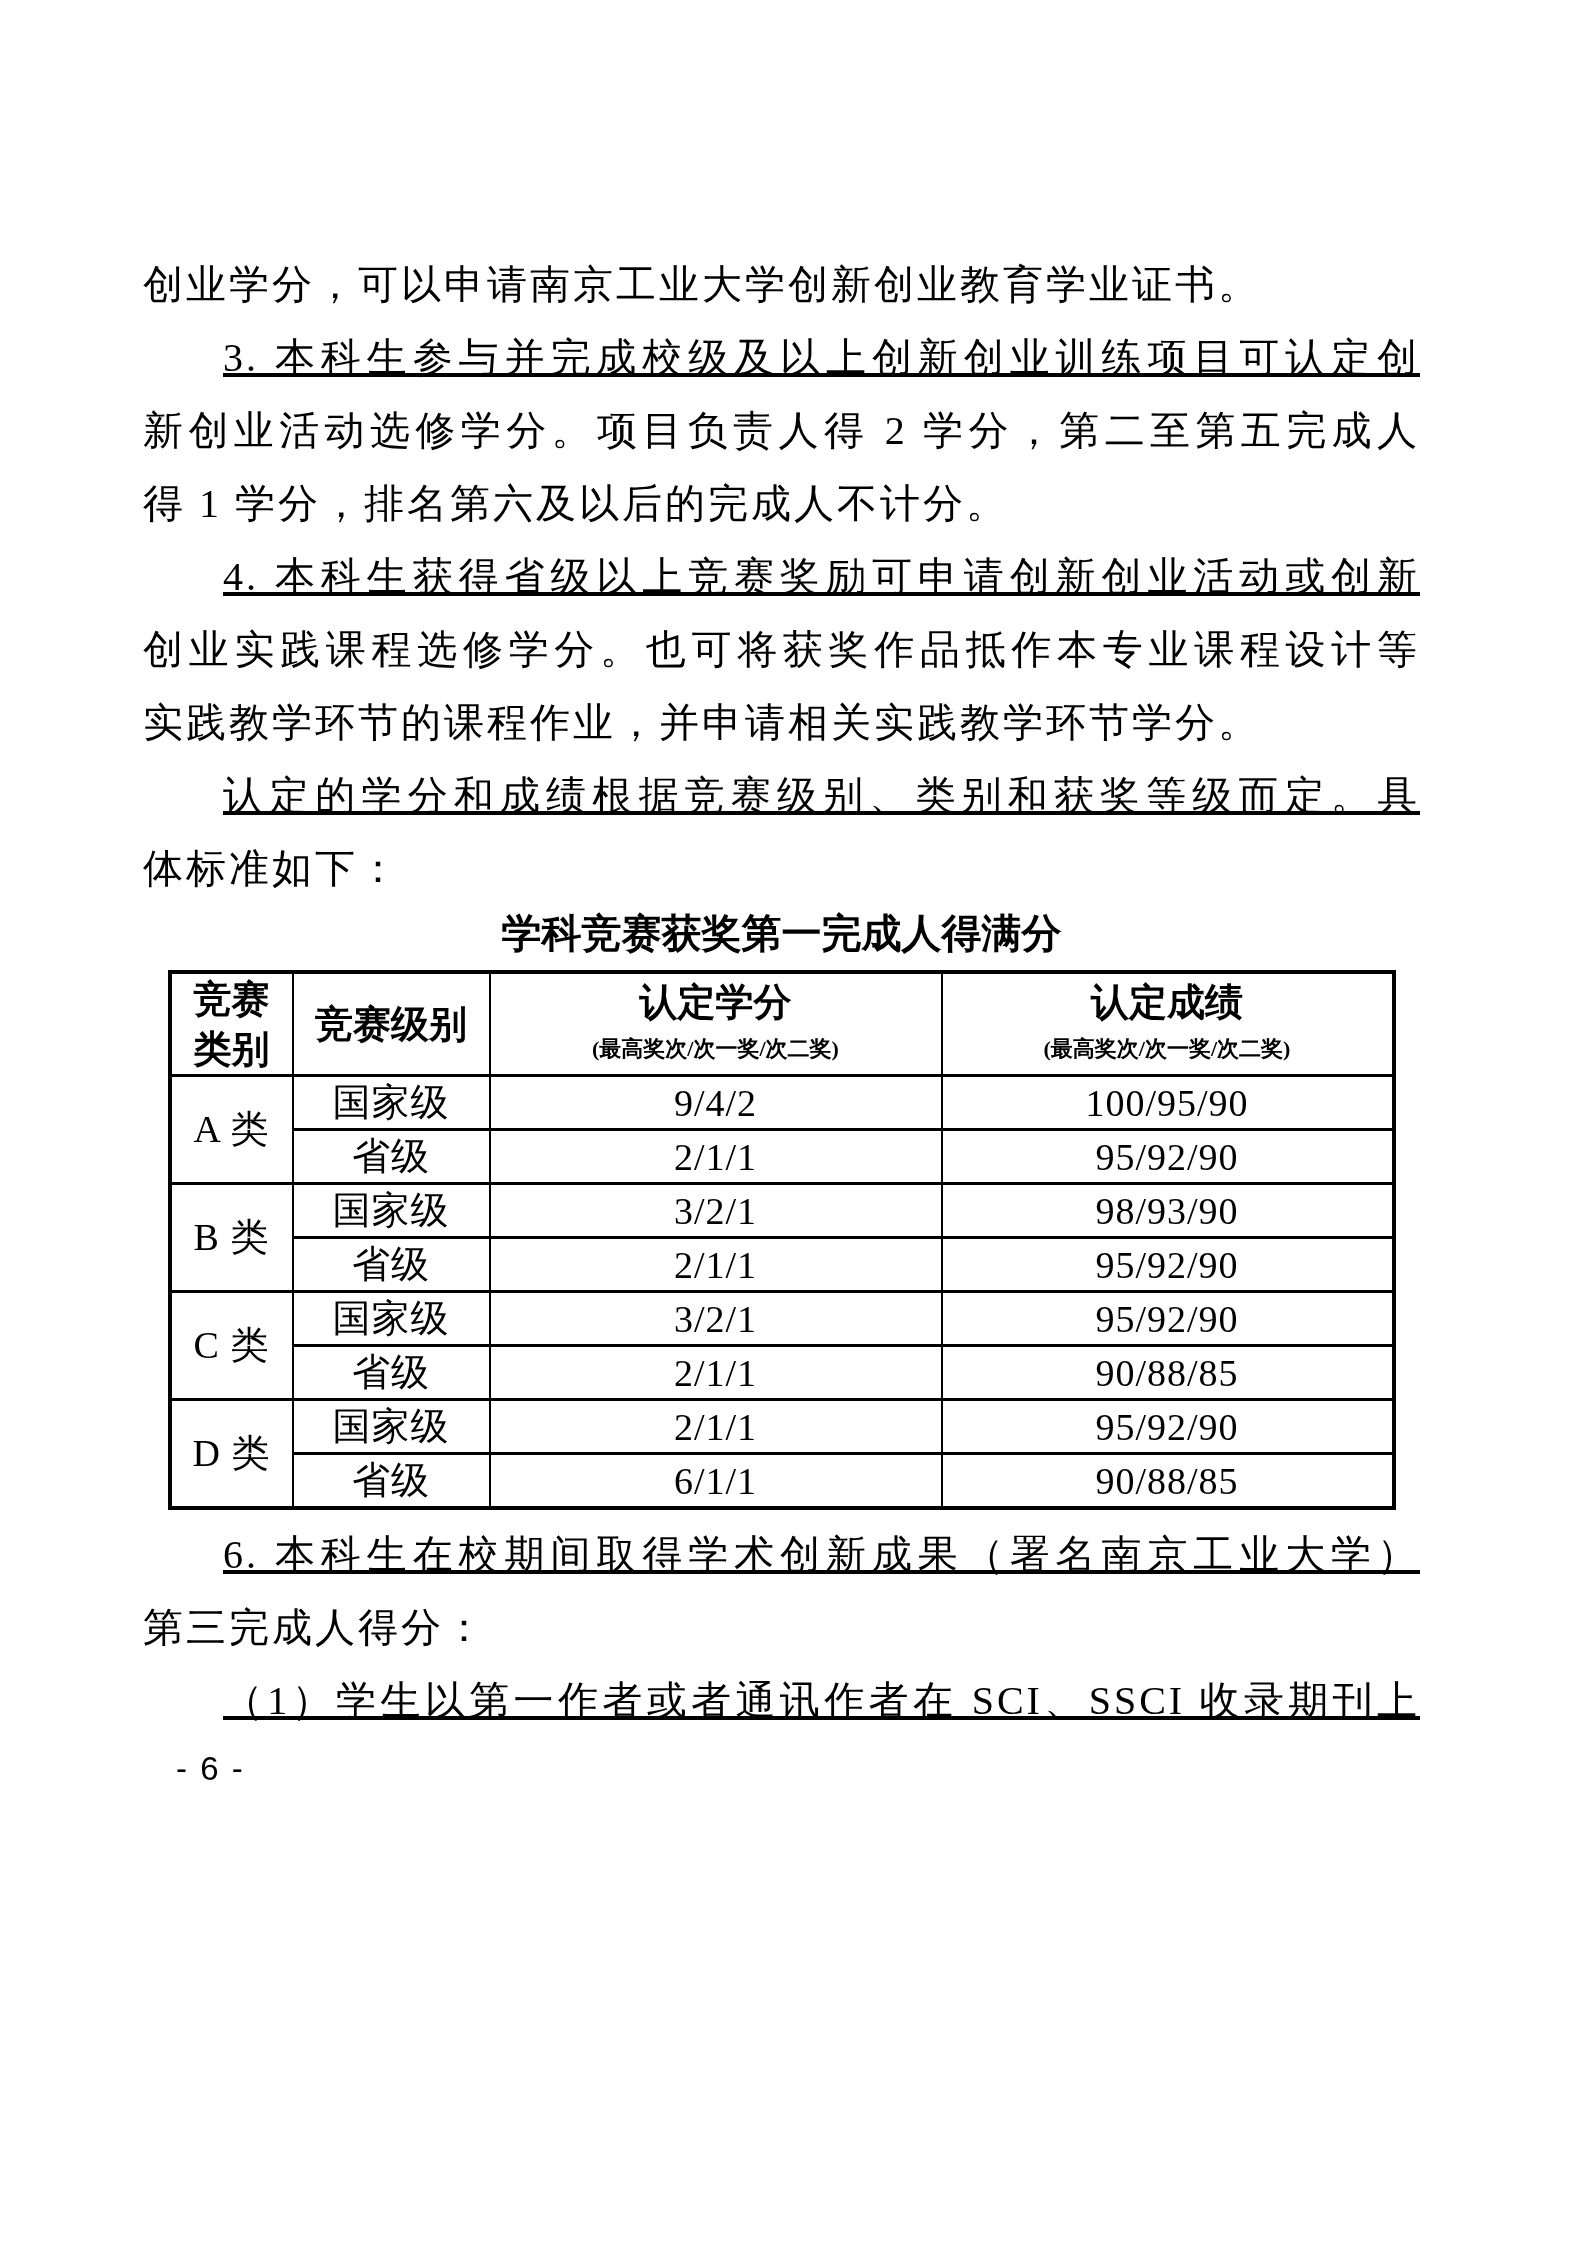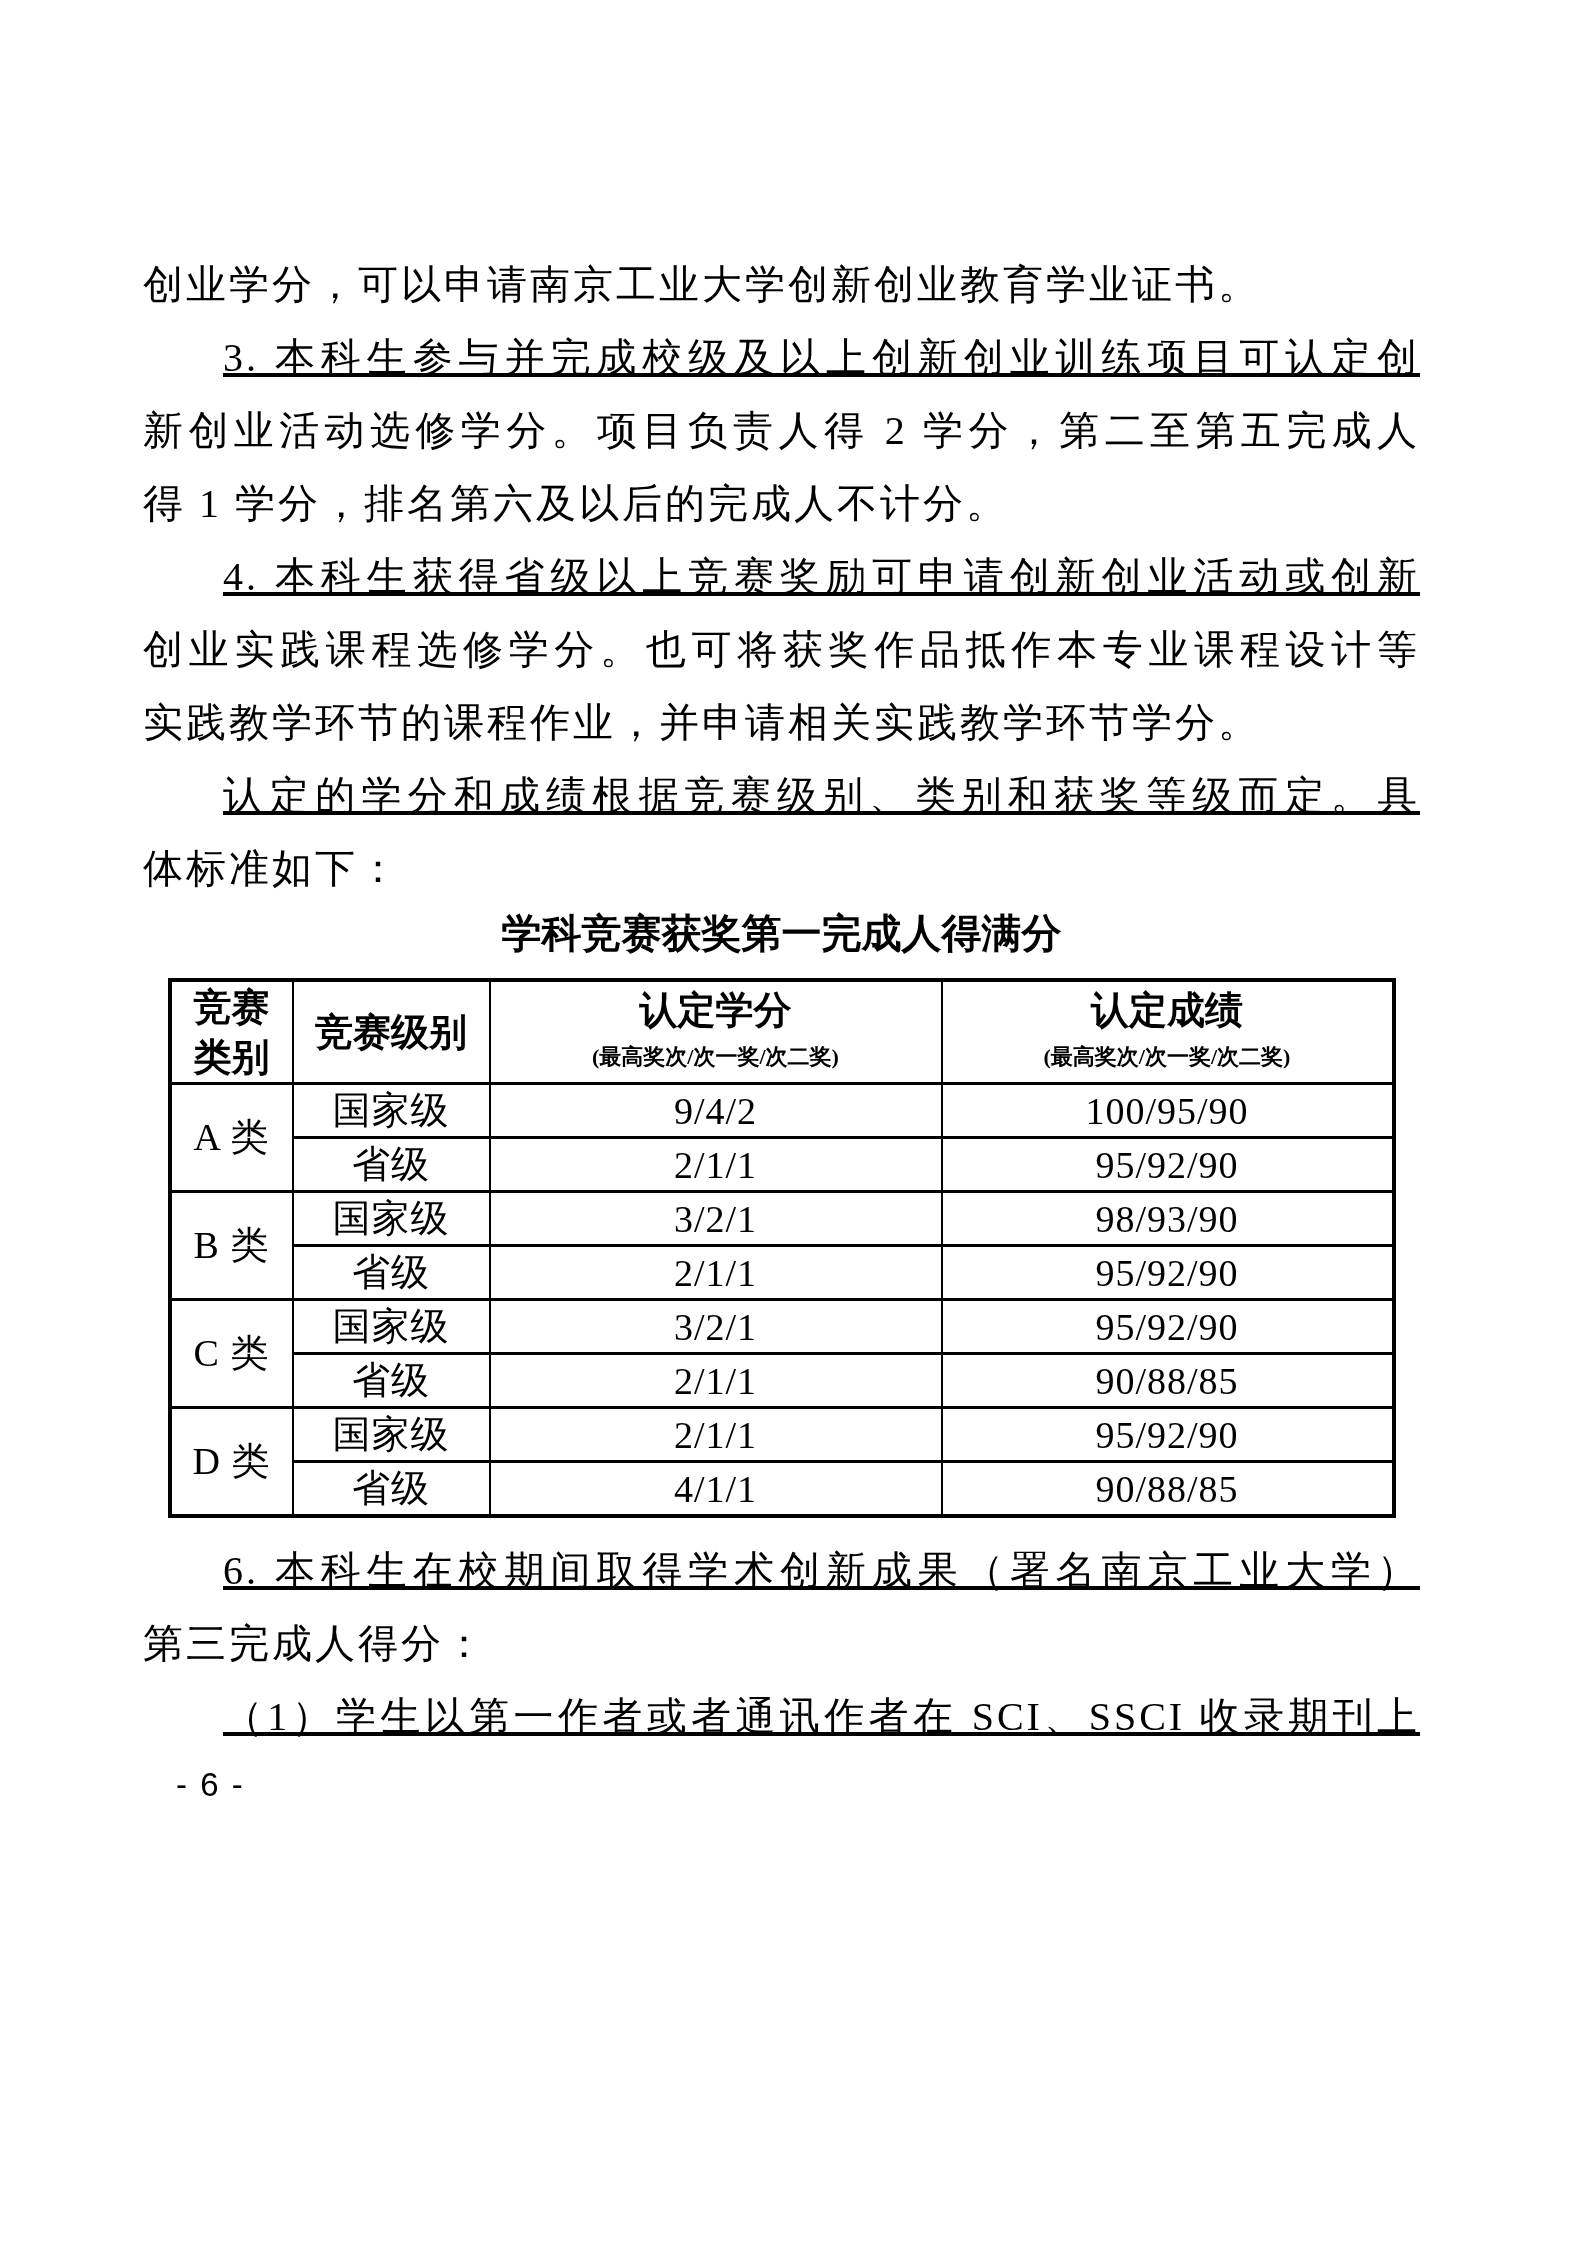--- a/index.html
+++ b/index.html
@@ -19,21 +19,21 @@
   .line.fill {
     white-space: normal;
     text-align: justify; text-align-last: justify;
   }
   .table-title {
     height: 57px; line-height: 57px; letter-spacing: 0;
     font-size: 40px; font-weight: bold; text-align: center;
   }
   table.grid {
     border-collapse: collapse; table-layout: fixed;
-    width: 1224px; margin: 16px auto;
+    width: 1224px; margin: 8px auto;
     border: 4px solid #000;
   }
   .grid col.c1 { width: 123px; }
   .grid col.c2 { width: 197px; }
   .grid col.c3 { width: 452px; }
   .grid col.c4 { width: 452px; }
   .grid th, .grid td {
     border: 2px solid #000;
     border-top-width: 3px; border-bottom-width: 3px;
     text-align: center; vertical-align: middle; padding: 0;
@@ -137,21 +137,21 @@
           <td>90/88/85</td>
         </tr>
         <tr>
           <td rowspan="2">D 类</td>
           <td>国家级</td>
           <td>2/1/1</td>
           <td>95/92/90</td>
         </tr>
         <tr>
           <td>省级</td>
-          <td>4/1/1</td>
+          <td>6/1/1</td>
           <td>90/88/85</td>
         </tr>
       </tbody>
     </table>
 
 
     <div class="para">
       <div class="line indent fill">6. 本科生在校期间取得学术创新成果（署名南京工业大学）</div>
       <div class="line">第三完成人得分：</div>
     </div>

